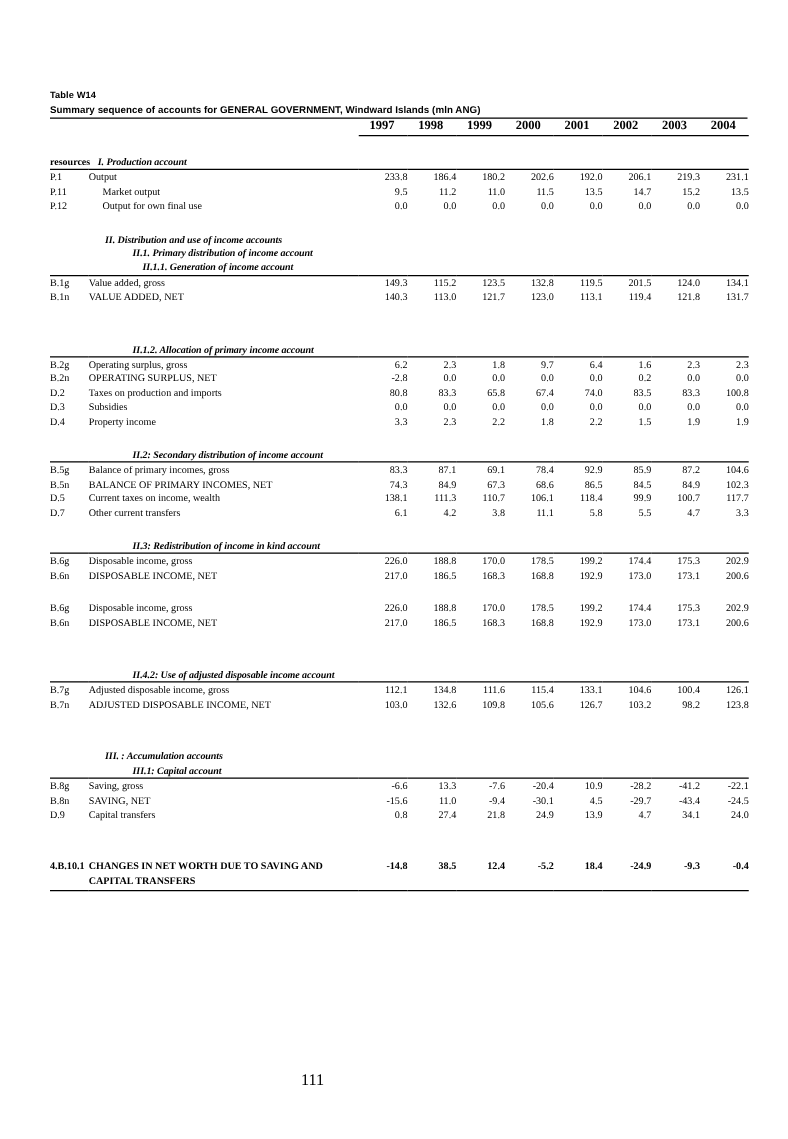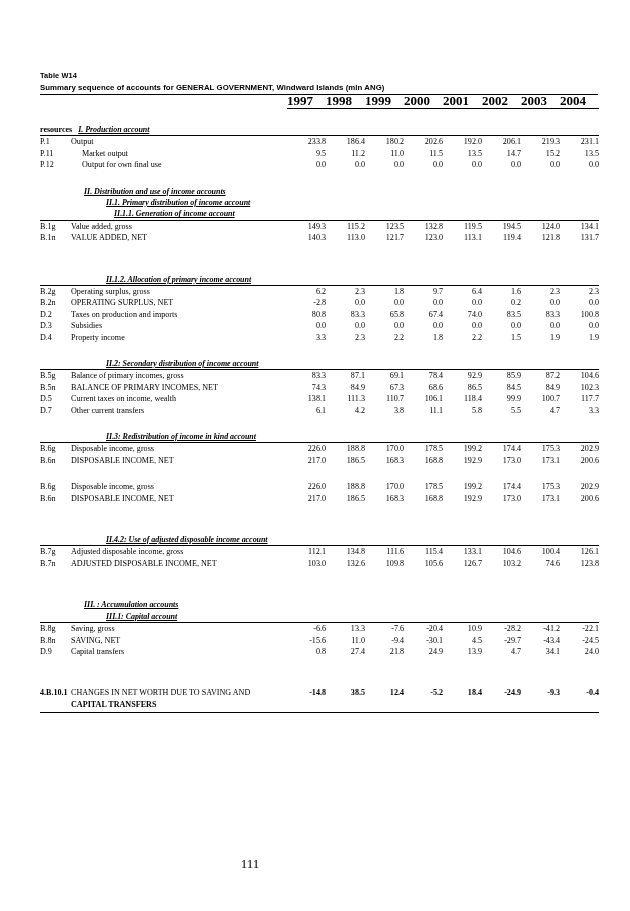--- a/index.html
+++ b/index.html
@@ -60,36 +60,35 @@
 
   
   col.c-code  { width: 31px; }
   col.c-label { width: 216px; }
   col.c-year  { width: 39px; }
 
   
   tr.years th {
     font-family: "Liberation Serif", serif;
     font-weight: bold;
-    font-size: 13px;
-    text-align: left;
+    font-size: 10px;
+    text-align: center;
     padding: 0 2px 1.5px 0;
     border-bottom: 1.1px solid #000;
   }
   tr.years th.blank { border-bottom: none; }
   tr.gap-md td { height: 15px; }
   tr.gap-xl td { height: 30px; }
 
   
   .sect {
     font-style: italic;
     font-weight: bold;
     font-size: 8.0px;
     letter-spacing: -0.05px;
-    text-decoration: underline;
   }
   .sect-rule td, .sect-rule th { border-bottom: 1.1px solid #000; padding-bottom: 1.5px; }
   .sect-norule td { padding-bottom: 0.5px; }
 
   .ind0 { padding-left: 0px; }
   .ind2 { padding-left: 44px; }
   .ind3 { padding-left: 66px; }
   .ind4 { padding-left: 74px; }
 
   .resources-tag {
@@ -235,21 +234,21 @@
       </tr>
 
       <tr>
         <td class="code">B.1g</td>
         <td class="label">Value added, gross</td>
         <td class="num">149.3</td>
         <td class="num">115.2</td>
         <td class="num">123.5</td>
         <td class="num">132.8</td>
         <td class="num">119.5</td>
-        <td class="num">194.5</td>
+        <td class="num">201.5</td>
         <td class="num">124.0</td>
         <td class="num">134.1</td>
       </tr>
       <tr>
         <td class="code">B.1n</td>
         <td class="label">VALUE ADDED, NET</td>
         <td class="num">140.3</td>
         <td class="num">113.0</td>
         <td class="num">121.7</td>
         <td class="num">123.0</td>
@@ -470,21 +469,21 @@
       </tr>
       <tr>
         <td class="code">B.7n</td>
         <td class="label">ADJUSTED DISPOSABLE INCOME, NET</td>
         <td class="num">103.0</td>
         <td class="num">132.6</td>
         <td class="num">109.8</td>
         <td class="num">105.6</td>
         <td class="num">126.7</td>
         <td class="num">103.2</td>
-        <td class="num">74.6</td>
+        <td class="num">98.2</td>
         <td class="num">123.8</td>
       </tr>
 
       <tr class="gap-xl">
           <td colspan="10"></td>
         </tr>
 
       <tr class="sect-norule">
         <td colspan="10"><span class="sect ind2">III. :  Accumulation accounts</span></td>
       </tr>
@@ -528,21 +527,21 @@
         <td class="num">34.1</td>
         <td class="num">24.0</td>
       </tr>
 
       <tr class="gap-xl">
           <td colspan="10"></td>
         </tr>
 
       <tr class="total">
         <td class="code" style="font-weight:bold">4.B.10.1</td>
-        <td class="label" style="font-weight:normal">CHANGES IN NET WORTH DUE TO SAVING AND</td>
+        <td class="label" style="font-weight:bold">CHANGES IN NET WORTH DUE TO SAVING AND</td>
         <td class="num">-14.8</td>
         <td class="num">38.5</td>
         <td class="num">12.4</td>
         <td class="num">-5.2</td>
         <td class="num">18.4</td>
         <td class="num">-24.9</td>
         <td class="num">-9.3</td>
         <td class="num">-0.4</td>
       </tr>
       <tr class="total total-last">

